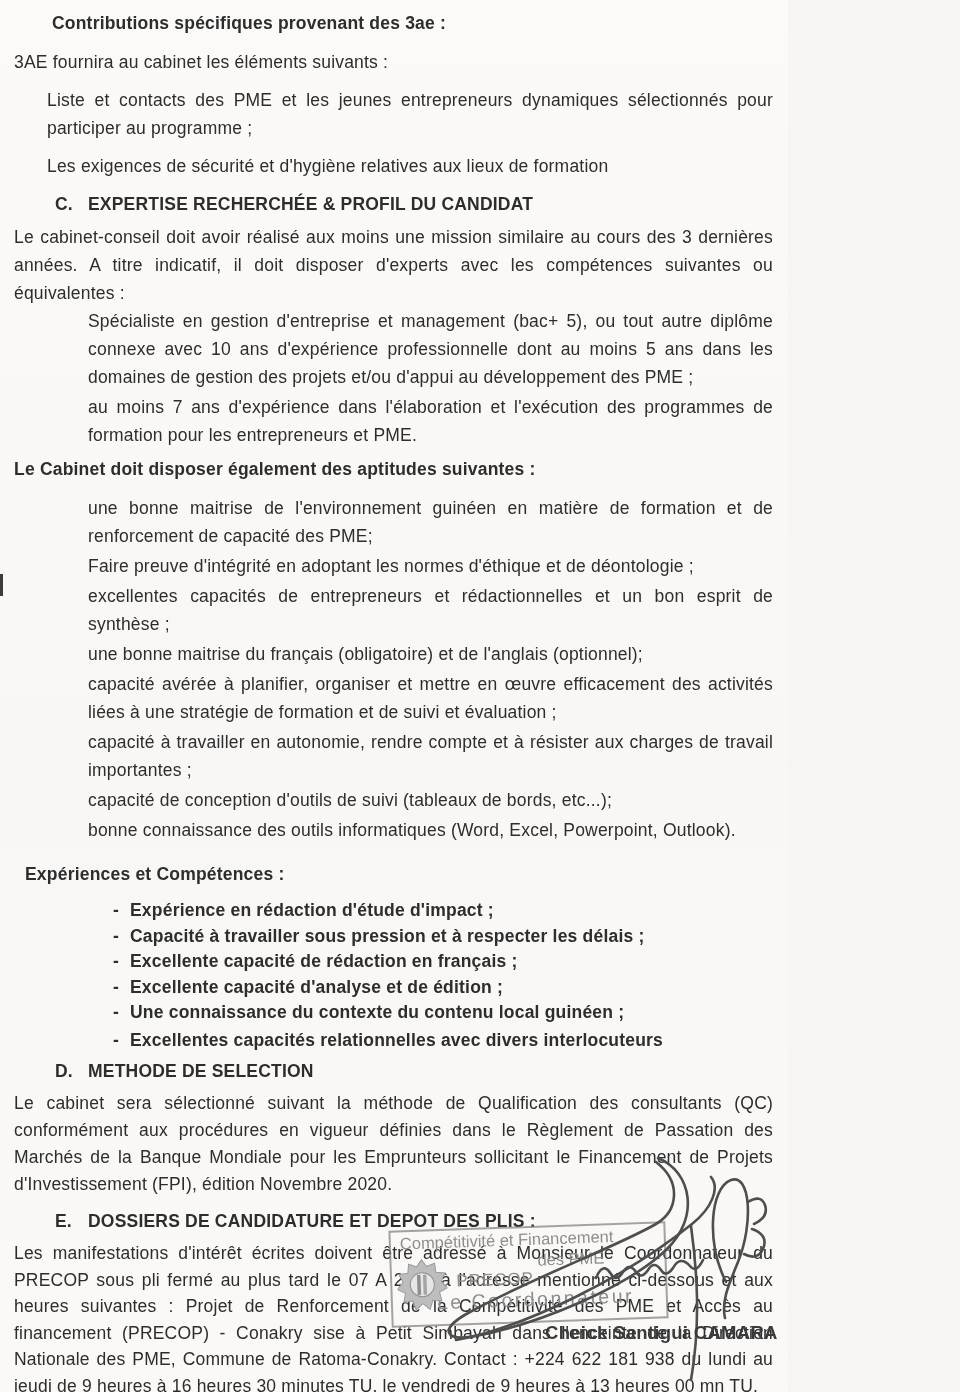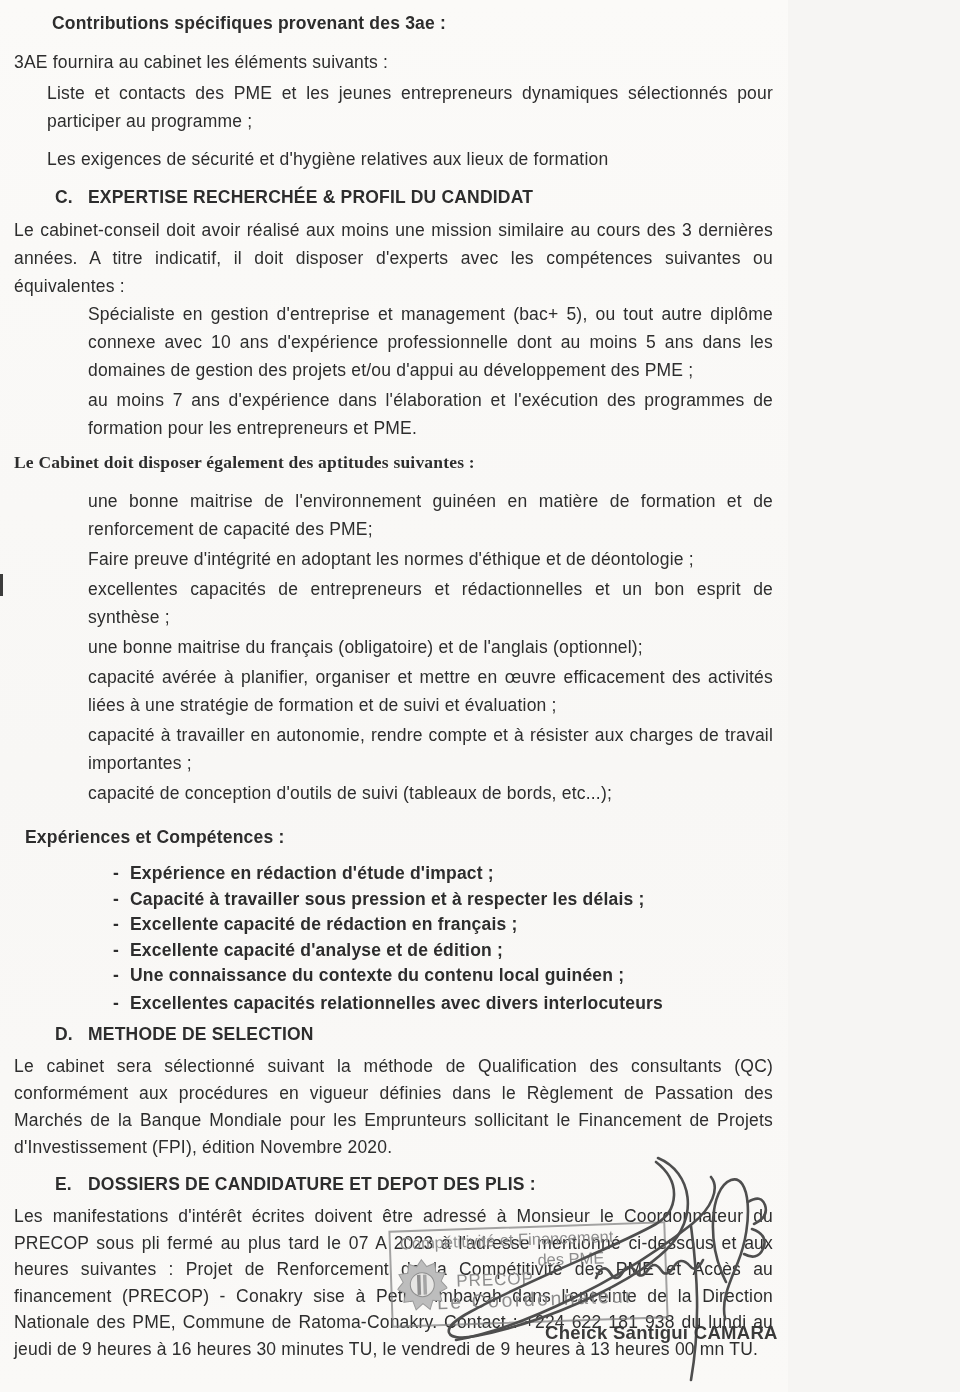--- a/index.html
+++ b/index.html
@@ -28,21 +28,21 @@
   .justify { text-align: justify; }
 
   .h-contrib {
     margin: 9px 0 0 38px;
     font-weight: 700;
     font-size: 17.5px;
   }
   .intro { margin: 11px 0 0 0; }
 
   
-  .blist-top { margin-top: 3px; }
+  .blist-top { margin-top: 10px; }
   .blist-top .brow { display: flex; padding-left: 4px; margin-bottom: 10px; }
   .blist-top .gut { flex: 0 0 29px; }
 
   
   .sect-head { margin: 2px 0 0 41px; font-weight: 700; font-size: 17.5px; display: flex; }
   .sect-head .lbl { flex: 0 0 33px; }
 
   
   .blist .brow { display: flex; padding-left: 41px; margin-bottom: 2px; }
   .blist .gut { flex: 0 0 33px; }
@@ -54,21 +54,21 @@
     border-radius: 50%;
     background: #2d2d2d;
   }
 
   
   .dlist { margin-top: 10px; }
   .dlist .drow { display: flex; padding-left: 99px; font-weight: 700; line-height: 25.5px; }
   .dlist .dgut { flex: 0 0 17px; font-weight: 700; }
 
   .exp-head { margin: 16px 0 0 11px; font-weight: 700; }
-  .apt-head { margin: 6px 0 0 0; font-weight: 700; font-family: Liberation Serif, serif; }
+  .apt-head { margin: 6px 0 0 0; font-weight: 700; }
 
   .para { margin: 5px 0 0 0; }
   .para-d { line-height: 27px; }
   .para-e { line-height: 26.5px; }
 
   .mention { margin: 29px 0 0 11px; font-size: 17px; }
 
   
   .stamp {
     position: absolute;
@@ -162,20 +162,24 @@
         <span class="gut"><span class="dot"></span></span>
         <span class="btxt">capacité avérée à planifier, organiser et mettre en œuvre efficacement des activités liées à une stratégie de formation et de suivi et évaluation ;</span>
       </div>
       <div class="brow">
         <span class="gut"><span class="dot"></span></span>
         <span class="btxt">capacité à travailler en autonomie, rendre compte et à résister aux charges de travail importantes ;</span>
       </div>
       <div class="brow">
         <span class="gut"><span class="dot"></span></span>
         <span class="btxt">capacité de conception d'outils de suivi (tableaux de bords, etc...);</span>
+      </div>
+      <div class="brow">
+        <span class="gut"><span class="dot"></span></span>
+        <span class="btxt">bonne connaissance des outils informatiques (Word, Excel, Powerpoint, Outlook).</span>
       </div>
     </div>
 
     <p class="exp-head">Expériences et Compétences :</p>
 
     <div class="dlist">
       <div class="drow">
         <span class="dgut">-</span>
         <span>Expérience en rédaction d'étude d'impact ;</span>
       </div>

